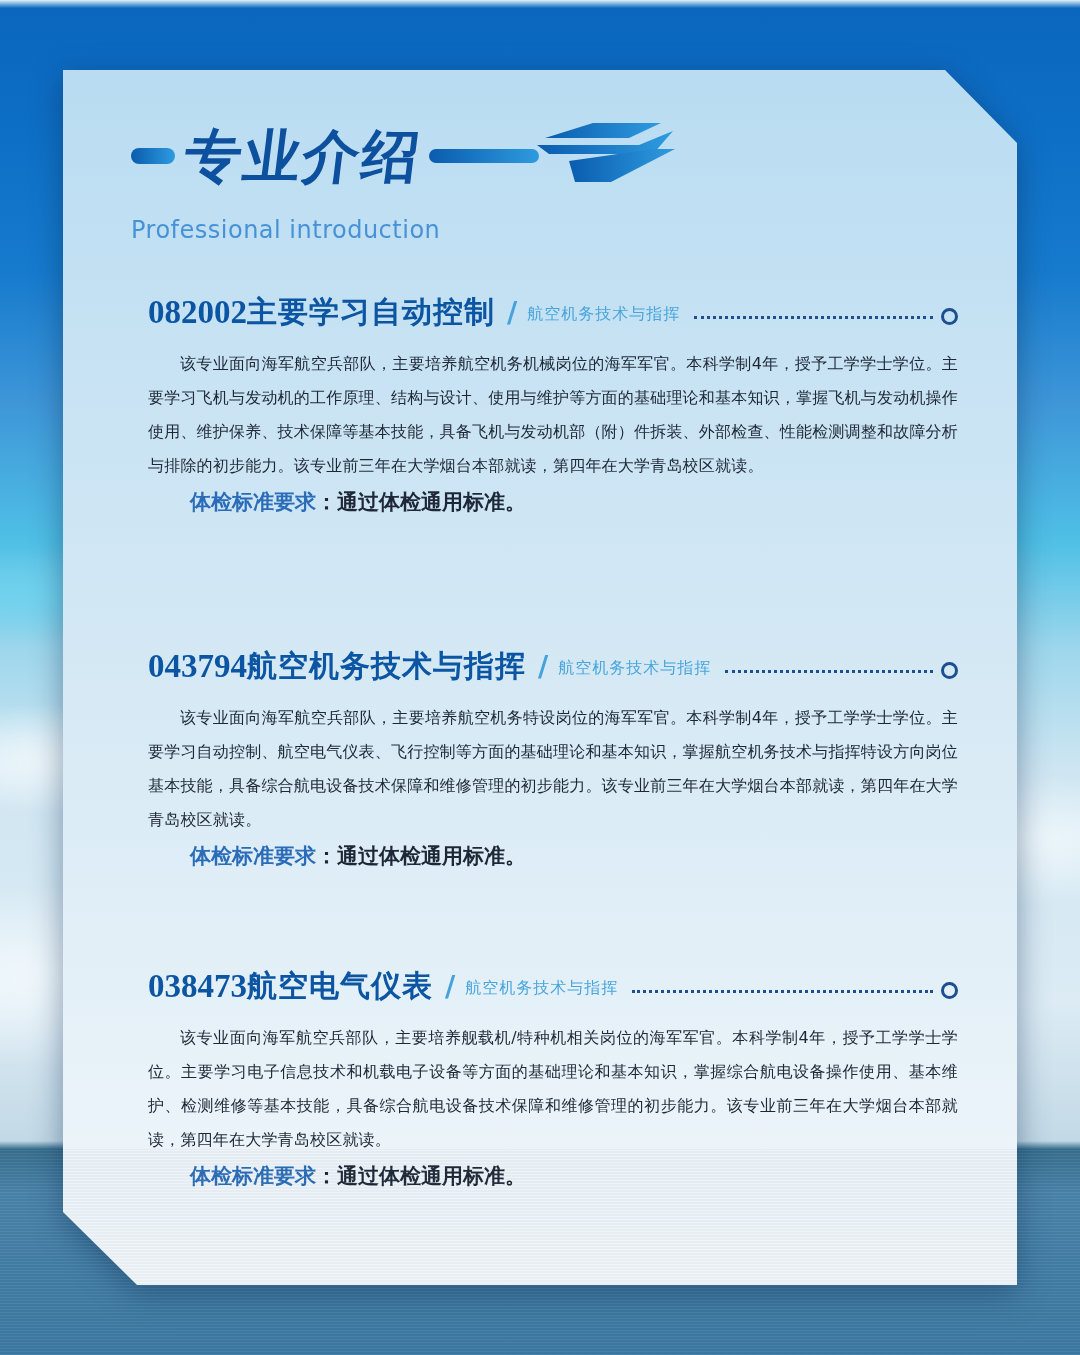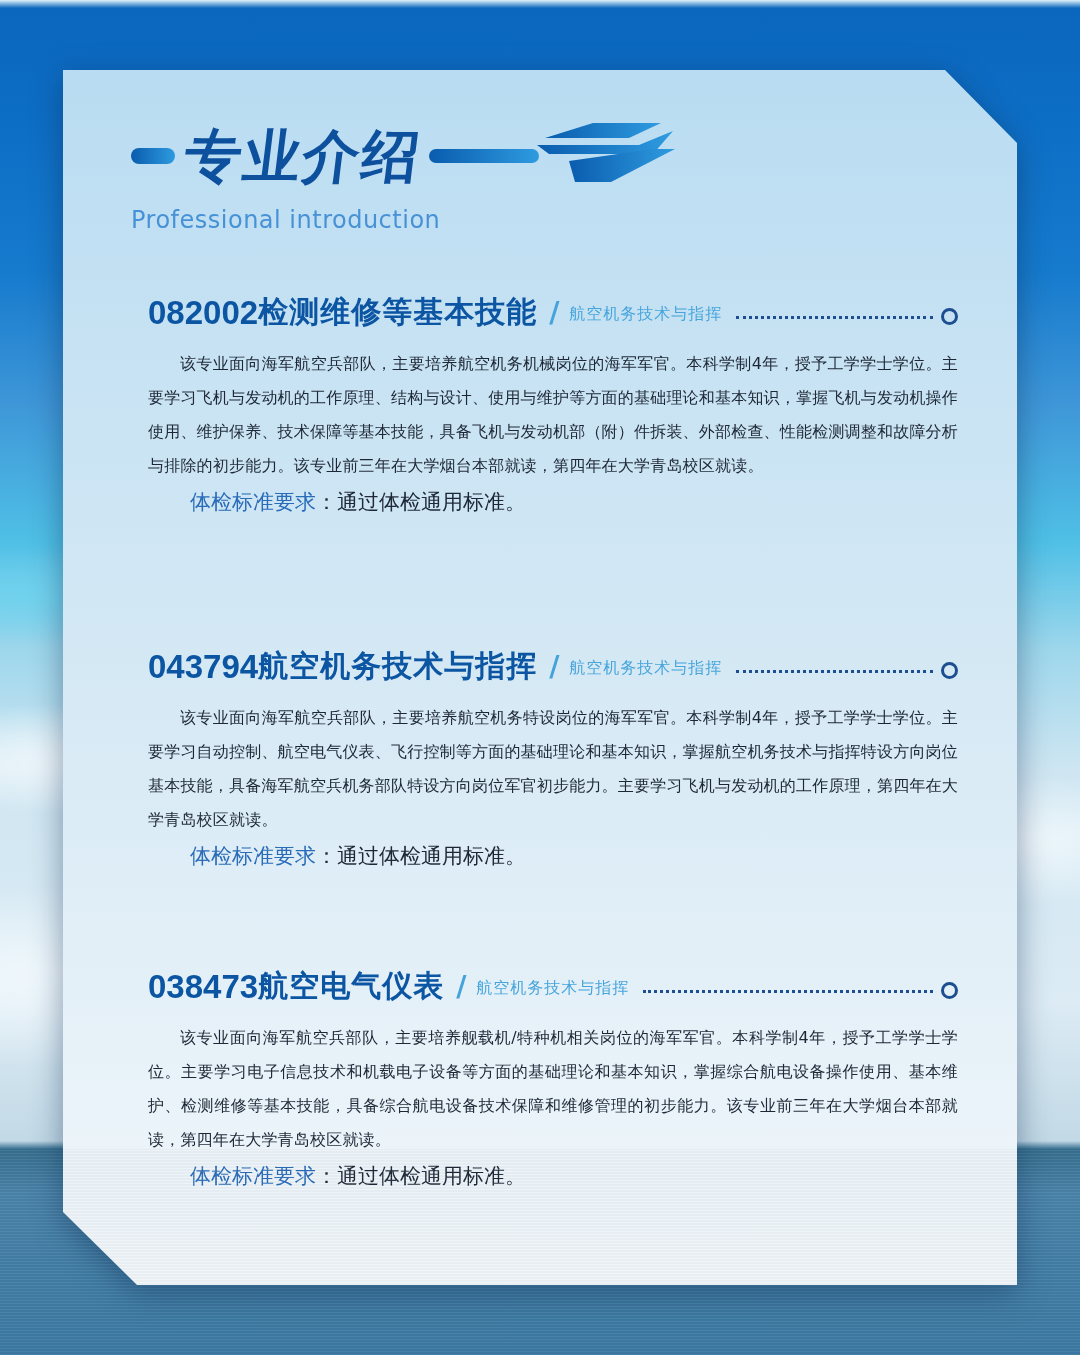--- a/index.html
+++ b/index.html
@@ -40,38 +40,38 @@
   .hdr{position:absolute;left:68px;top:50px;width:820px;}
   .title-row{display:flex;align-items:center;height:72px;}
   .dash{background:linear-gradient(90deg,#0a5cae,#2e9bdf);border-radius:8px;flex:none;}
   .dash-left{width:44px;height:16px;margin-right:10px;}
   .dash-right{width:110px;height:14px;margin-left:8px;margin-right:2px;}
   .main-title{
     font-size:57px;font-weight:bold;color:#0d509e;margin:0;line-height:1;
     transform:skewX(-7deg);letter-spacing:2px;white-space:nowrap;
   }
   .swoosh{flex:none;margin-left:-6px;}
-  .subtitle{font-size:24px;color:#4792d6;margin-top:14px;letter-spacing:.5px;}
+  .subtitle{font-size:24px;color:#4792d6;margin-top:24px;letter-spacing:.5px;}
   
   .major{position:absolute;left:85px;width:810px;}
   .major-heading{display:flex;align-items:center;white-space:nowrap;}
-  .mcode{font-family:Liberation Sans, sans-serif;font-weight:bold;
+  .mcode{font-family:Liberation Serif, serif;font-weight:bold;
          font-size:33px;color:#0b55a3;letter-spacing:0;}
   .mname{font-size:30px;font-weight:bold;color:#0b55a3;letter-spacing:1px;}
   .mslash{font-size:28px;color:#45a2da;margin:0 10px 0 12px;font-weight:bold;}
   .mtrack{font-size:16px;color:#48a5dc;letter-spacing:1px;padding-top:4px;}
   .leader{flex:1 1 auto;border-bottom:3px dotted #1d4f90;height:1px;
           margin:8px 8px 0 14px;min-width:40px;}
   .ring{flex:none;width:11px;height:11px;border:3px solid #1d4f90;border-radius:50%;
         margin-top:8px;background:transparent;}
   .mbody{
     margin:14px 0 0 0;font-size:16px;line-height:34px;color:#1d2736;
     text-align:justify;text-indent:2em;letter-spacing:.2px;
   }
-  .exam{margin:2px 0 0 0;font-size:21px;line-height:34px;text-indent:2em;}
+  .exam{margin:2px 0 0 0;font-size:21px;line-height:34px;text-indent:2em;font-weight:bold;}
   .exam-label{color:#2a6cb8;}
   .exam-text{color:#1d2736;}
   .s1{top:222px;} .s2{top:576px;} .s3{top:896px;}
 </style>
 </head>
 <body>
 
 <div class="stage">
   <div class="panel-shadow">
     <div class="panel">
@@ -92,40 +92,40 @@
             <path d="M2 29 L104 29 L138 15 L118 38 L14 38 Z" fill="url(#g1)"></path>
             <path d="M34 45 L118 33 L140 33 L76 66 L40 66 Z" fill="url(#g1)"></path>
           </svg>
         </div>
         <div class="subtitle">Professional introduction</div>
       </div>
 
       <section class="major s1">
         <div class="major-heading">
           <span class="mcode">082002</span>
-          <span class="mname">检测维修等基本技能</span>
+          <span class="mname">主要学习自动控制</span>
           <span class="mslash">/</span>
           <span class="mtrack">航空机务技术与指挥</span>
           <span class="leader"></span>
           <span class="ring"></span>
         </div>
         <p class="mbody">该专业面向海军航空兵部队，主要培养航空机务机械岗位的海军军官。本科学制4年，授予工学学士学位。主要学习飞机与发动机的工作原理、结构与设计、使用与维护等方面的基础理论和基本知识，掌握飞机与发动机操作使用、维护保养、技术保障等基本技能，具备飞机与发动机部（附）件拆装、外部检查、性能检测调整和故障分析与排除的初步能力。该专业前三年在大学烟台本部就读，第四年在大学青岛校区就读。</p>
         <p class="exam"><span class="exam-label">体检标准要求</span><span class="exam-text">：通过体检通用标准。</span></p>
       </section>
 
       <section class="major s2">
         <div class="major-heading">
           <span class="mcode">043794</span>
           <span class="mname">航空机务技术与指挥</span>
           <span class="mslash">/</span>
           <span class="mtrack">航空机务技术与指挥</span>
           <span class="leader"></span>
           <span class="ring"></span>
         </div>
-        <p class="mbody">该专业面向海军航空兵部队，主要培养航空机务特设岗位的海军军官。本科学制4年，授予工学学士学位。主要学习自动控制、航空电气仪表、飞行控制等方面的基础理论和基本知识，掌握航空机务技术与指挥特设方向岗位基本技能，具备海军航空兵机务部队特设方向岗位军官初步能力。主要学习飞机与发动机的工作原理，第四年在大学青岛校区就读。</p>
+        <p class="mbody">该专业面向海军航空兵部队，主要培养航空机务特设岗位的海军军官。本科学制4年，授予工学学士学位。主要学习自动控制、航空电气仪表、飞行控制等方面的基础理论和基本知识，掌握航空机务技术与指挥特设方向岗位基本技能，具备综合航电设备技术保障和维修管理的初步能力。该专业前三年在大学烟台本部就读，第四年在大学青岛校区就读。</p>
         <p class="exam"><span class="exam-label">体检标准要求</span><span class="exam-text">：通过体检通用标准。</span></p>
       </section>
 
       <section class="major s3">
         <div class="major-heading">
           <span class="mcode">038473</span>
           <span class="mname">航空电气仪表</span>
           <span class="mslash">/</span>
           <span class="mtrack">航空机务技术与指挥</span>
           <span class="leader"></span>

